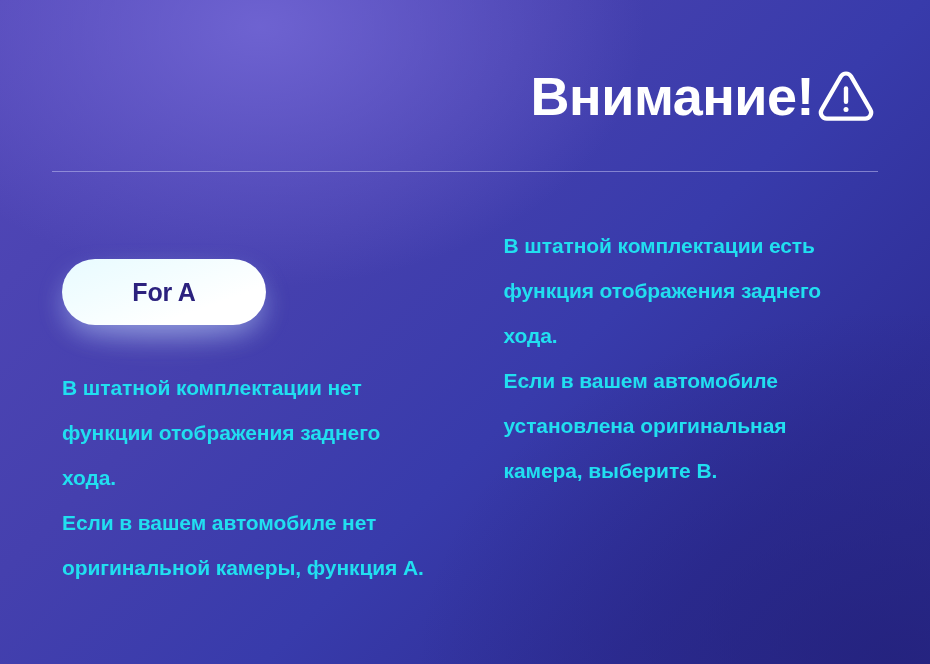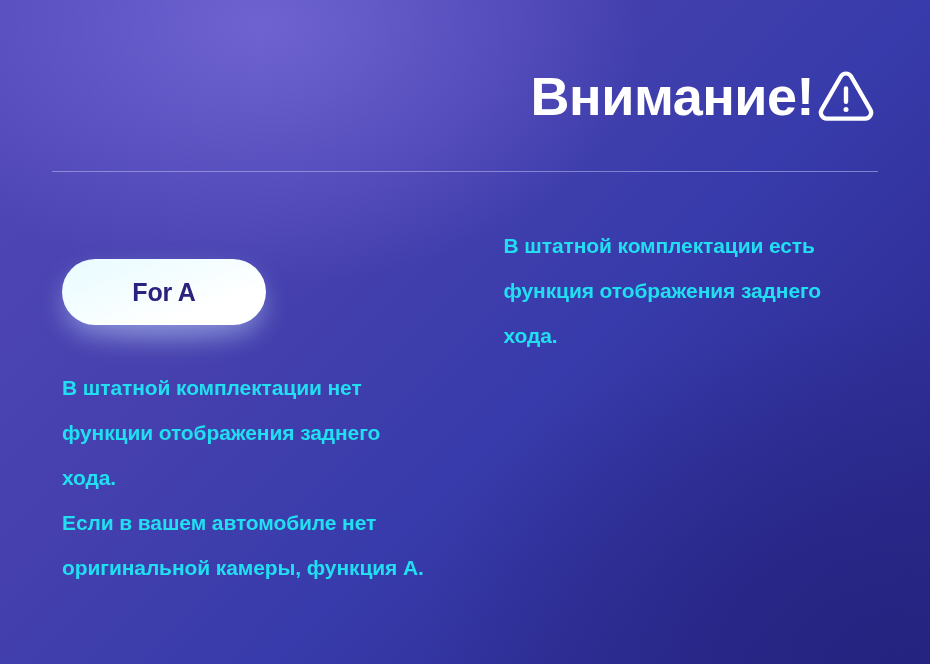--- a/index.html
+++ b/index.html
@@ -156,16 +156,17 @@
         <div class="pill">
           <span class="pill-label">For A</span>
         </div>
       </div>
       <p class="para">В штатной комплектации нет функции отображения заднего хода.</p>
       <p class="para">Если в вашем автомобиле нет оригинальной камеры, функция A.</p>
     </div>
 
     <div class="column">
       <p class="para">В штатной комплектации есть функция отображения заднего хода.</p>
+      <p class="para">Если в вашем автомобиле установлена оригинальная камера, выберите B.</p>
     </div>
 
   </div>
 </div>
 
 </body></html>

